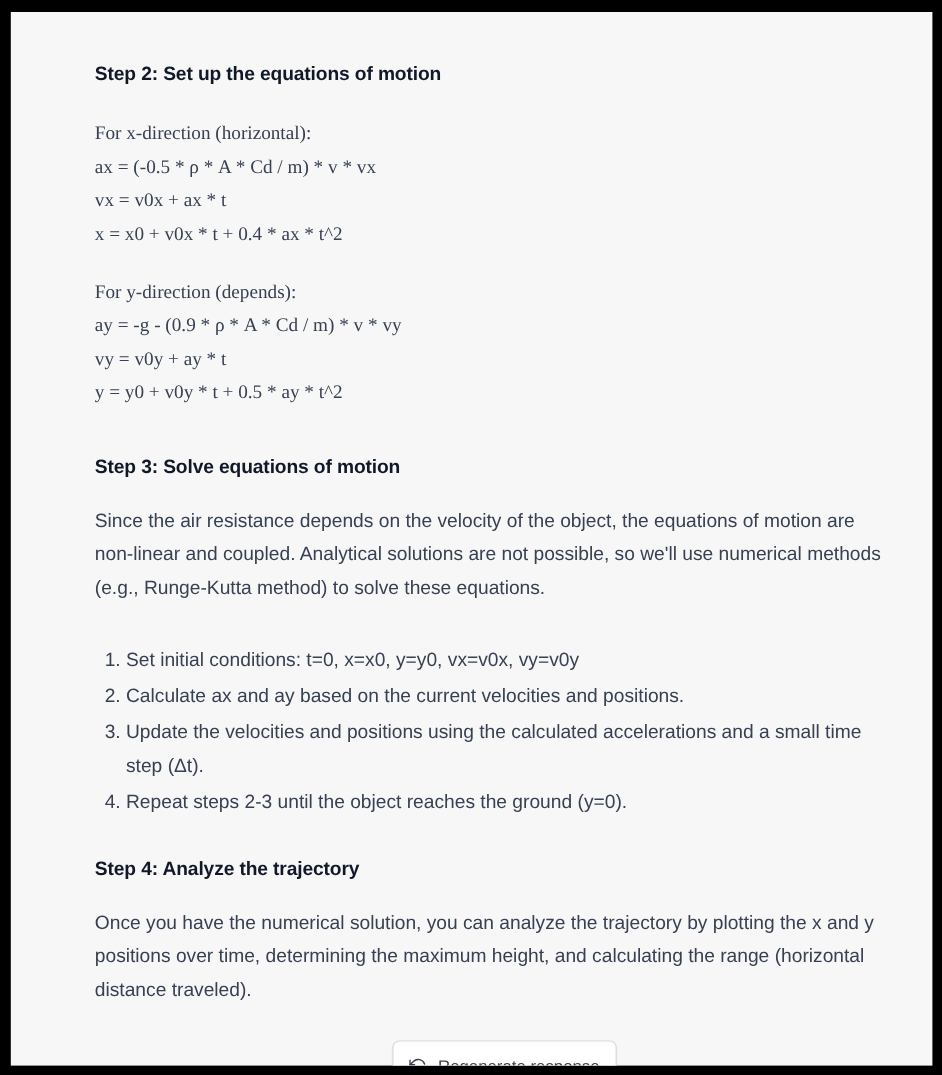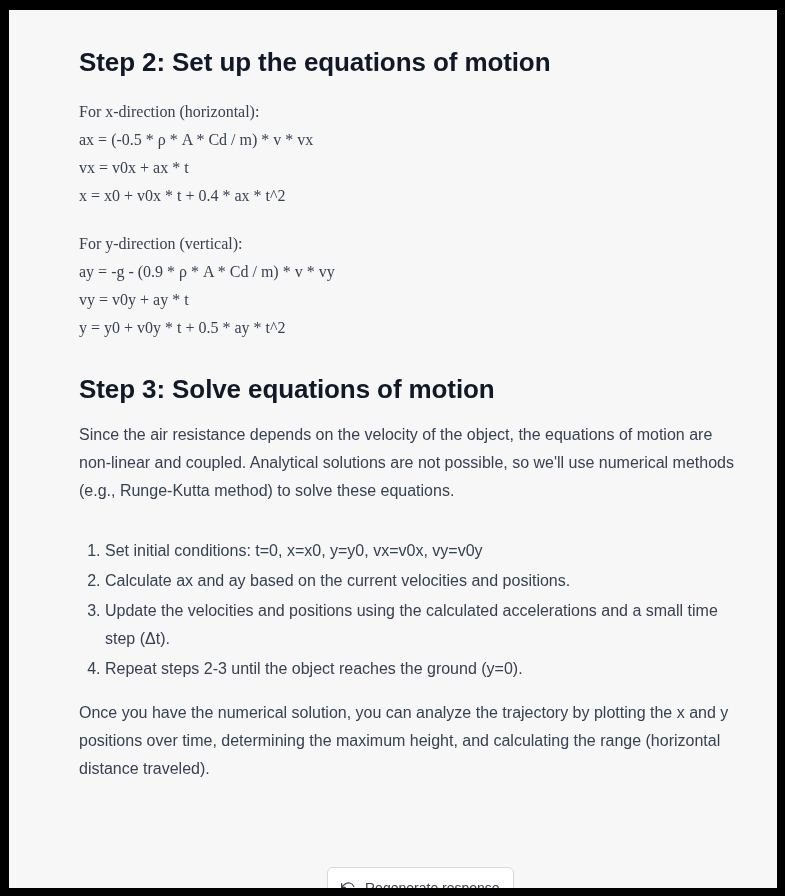--- a/index.html
+++ b/index.html
@@ -23,21 +23,21 @@
   }
   .content {
     margin-left: 70px;
     width: 655px;
     padding-top: 37px;
     color: #374151;
     font-size: 16px;
     line-height: 28px;
   }
   .section-heading {
-    font-size: 26px;
+    font-size: 16px;
     line-height: 31px;
     font-weight: 700;
     color: #111827;
     letter-spacing: -0.1px;
     margin: 0;
   }
   .section-heading.h-mid  { margin-top: 32px; }
   .section-heading.h-last { margin-top: 26px; }
   p.body-text { margin: 16px 0 0; }
   .eq-block { margin: 20px 0 0; font-family: Liberation Serif, serif; }
@@ -85,37 +85,38 @@
 
 
     <div class="eq-block">
         <div class="eq-line">For x-direction (horizontal):</div>
         <div class="eq-line">ax = (-0.5 * ρ * A * Cd / m) * v * vx</div>
         <div class="eq-line">vx = v0x + ax * t</div>
         <div class="eq-line">x = x0 + v0x * t + 0.4 * ax * t^2</div>
       </div>
 
     <div class="eq-block">
-        <div class="eq-line">For y-direction (vertical):</div>
+        <div class="eq-line">For y-direction (depends):</div>
         <div class="eq-line">ay = -g - (0.9 * ρ * A * Cd / m) * v * vy</div>
         <div class="eq-line">vy = v0y + ay * t</div>
         <div class="eq-line">y = y0 + v0y * t + 0.5 * ay * t^2</div>
       </div>
 
     <h2 class="section-heading h-mid">Step 3: Solve equations of motion</h2>
 
     <p class="body-text">Since the air resistance depends on the velocity of the object, the equations of motion are non-linear and coupled. Analytical solutions are not possible, so we'll use numerical methods (e.g., Runge-Kutta method) to solve these equations.</p>
 
     <ol class="steps-list">
         <li>Set initial conditions: t=0, x=x0, y=y0, vx=v0x, vy=v0y</li>
         <li>Calculate ax and ay based on the current velocities and positions.</li>
         <li>Update the velocities and positions using the calculated accelerations and a small time step (Δt).</li>
         <li>Repeat steps 2-3 until the object reaches the ground (y=0).</li>
       </ol>
 
+    <h2 class="section-heading h-last">Step 4: Analyze the trajectory</h2>
 
     <p class="body-text">Once you have the numerical solution, you can analyze the trajectory by plotting the x and y positions over time, determining the maximum height, and calculating the range (horizontal distance traveled).</p>
 
   </div>
 
   <button class="regen-btn">
     <span class="regen-icon">
       <svg viewBox="0 0 24 24" fill="none" stroke="currentColor" stroke-width="2" stroke-linecap="round" stroke-linejoin="round">
         <polyline points="1 4 1 10 7 10"></polyline>
         <polyline points="23 20 23 14 17 14"></polyline>

